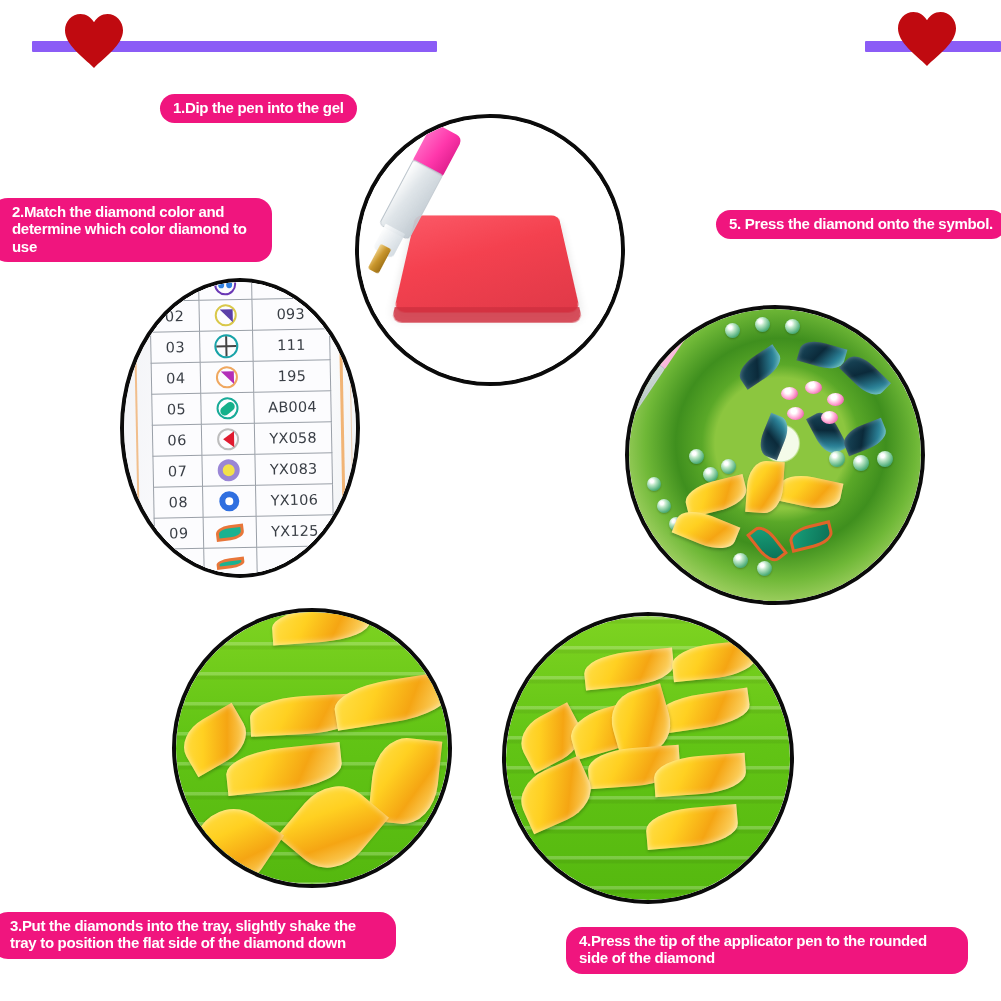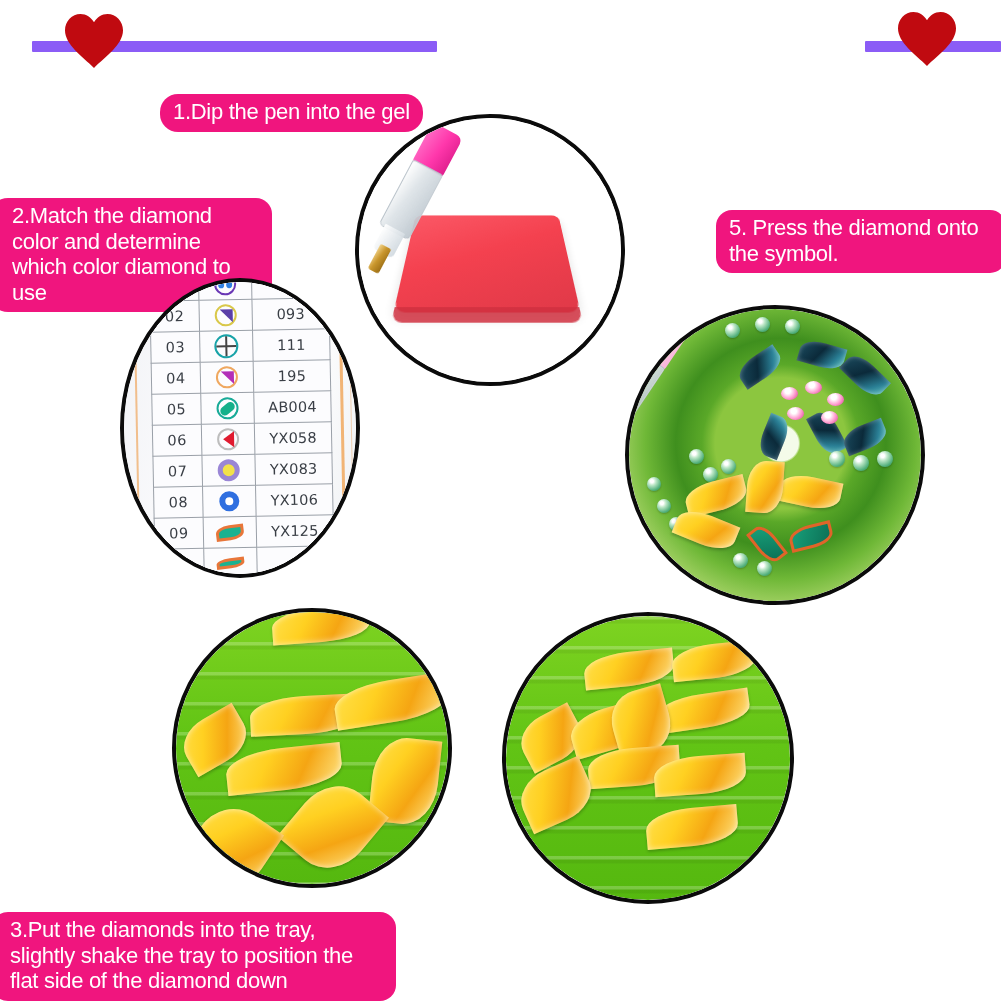--- a/index.html
+++ b/index.html
@@ -44,23 +44,23 @@
     font-weight:400;
   }
 
   
   .badge{
     position:absolute;
     background:#F0157E;
     color:#ffffff;
     border-radius:16px;
     padding:5px 13px 7px 13px;
-    font-size:22px;
+    font-size:15px;
     line-height:1.16;
-    font-weight:400;
+    font-weight:700;
     letter-spacing:-.3px;
     box-sizing:border-box;
     font-family:"Liberation Sans", sans-serif;
   }
   .badge.b1{ left:160px; top:94px; border-radius:18px; }
   .badge.b2{ left:-10px; top:198px; width:282px; padding-left:22px;
              border-top-left-radius:18px;border-bottom-left-radius:18px; }
   .badge.b5{ left:716px; top:210px; width:290px; }
   .badge.b3{ left:-8px; top:912px; width:404px; padding-left:18px; }
   .badge.b4{ left:566px; top:927px; width:402px; }
@@ -235,20 +235,21 @@
     <svg viewBox="0 0 32 30">
         <path d="M16 29C10 23 1 17 1 9.5 1 4.8 4.6 1 9 1c3 0 5.5 1.8 7 4.3C17.5 2.8 20 1 23 1c4.4 0 8 3.8 8 8.5C31 17 22 23 16 29z" fill="#C00A10"></path>
       </svg>
   </div>
 
 
   <div class="badge b1">1.Dip the pen into the gel</div>
   <div class="badge b2">2.Match the diamond color and determine which color diamond to use</div>
   <div class="badge b5">5.  Press the diamond onto the symbol.</div>
   <div class="badge b3">3.Put the diamonds into the tray, slightly shake the tray to position the flat side of the diamond down</div>
+  <div class="badge b4">4.Press the tip of the applicator pen to the rounded side of the diamond</div>
 
   <div class="circ" id="c1">
     <div class="inner">
       <div class="gelpad"></div>
       <div class="pen" style="left:74px;top:4px;transform:rotate(28deg);">
         <div class="cap"></div>
           <div class="barrel"></div>
           <div class="nose"></div>
           <div class="tip"></div>
       </div>

